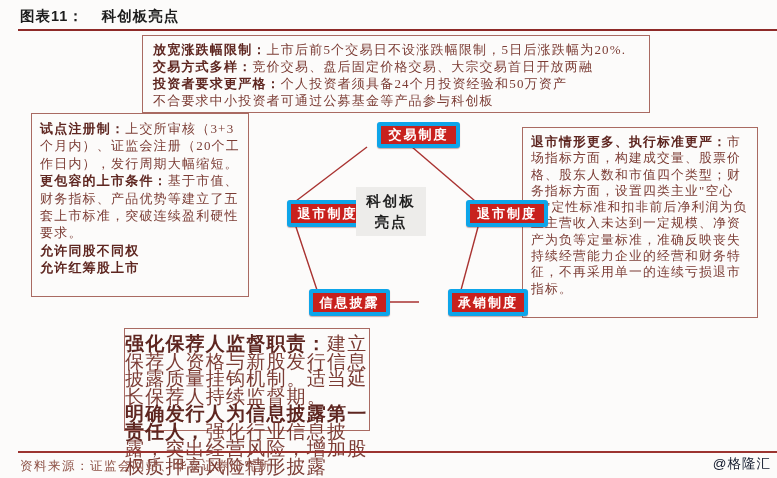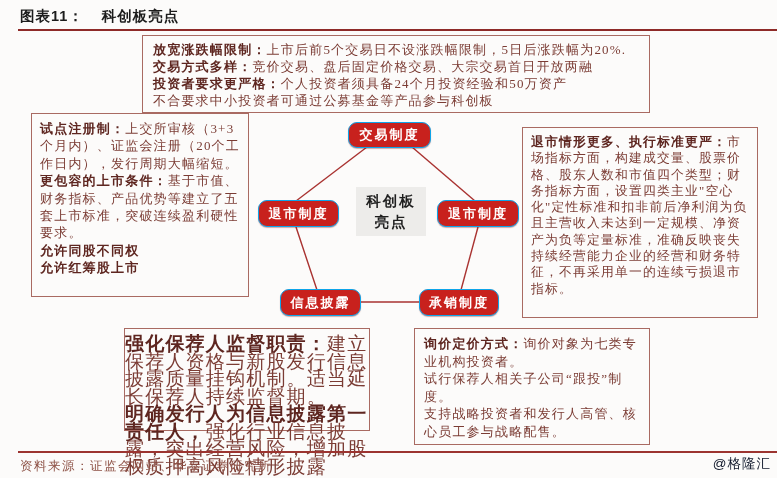--- a/index.html
+++ b/index.html
@@ -42,28 +42,29 @@
   .box-right  { left: 522px; top: 127px; width: 236px; height: 191px; padding: 6px 8px;  font-size: 12.8px; line-height: 16.3px; }
   .box-bl     { left: 124px; top: 328px; width: 246px; height: 103px; padding: 6px 0;  font-size: 19px;   line-height: 17.5px; }
   .box-br     { left: 414px; top: 328px; width: 236px; height: 117px; padding: 6px 9px;  font-size: 13px;   line-height: 17.5px; }
 
   svg.connectors { position: absolute; left: 0; top: 0; width: 777px; height: 478px; }
   svg.connectors line { stroke: #a93230; stroke-width: 1.4; }
 
   .node {
     position: absolute;
     background: #c8211d;
-    border: 1px solid #0ea5e9;
-    border-radius: 9px;
+    border: 4px solid #0ea5e9;
+    border-radius: 3px;
     color: #ffffff;
     font-weight: bold;
     font-size: 13px;
     letter-spacing: 2px;
     display: flex; align-items: center; justify-content: center;
     box-shadow: 0 1px 1px rgba(120,20,20,0.35);
+    margin-left: 29px;
   }
   .node-trading      { left: 348px; top: 122px; width: 83px; height: 26px; }
   .node-issuance     { left: 258px; top: 200px; width: 81px; height: 27px; }
   .node-delisting    { left: 437px; top: 200px; width: 82px; height: 27px; }
   .node-disclosure   { left: 280px; top: 289px; width: 81px; height: 27px; }
   .node-underwriting { left: 419px; top: 289px; width: 80px; height: 27px; }
 
   .center-box {
     position: absolute; left: 356px; top: 187px; width: 70px; height: 49px;
     background: #edecea;
@@ -106,23 +107,20 @@
 交易方式多样：</span><span>竞价交易、盘后固定价格交易、大宗交易首日开放两融</span><span class="b">
 投资者要求更严格：</span><span>个人投资者须具备24个月投资经验和50万资产</span><span>
 不合要求中小投资者可通过公募基金等产品参与科创板</span></div>
   <div class="txtbox box-left"><span class="b">试点注册制：</span><span>上交所审核（3+3个月内）、证监会注册（20个工作日内），发行周期大幅缩短。</span><span class="b">
 更包容的上市条件：</span><span>基于市值、财务指标、产品优势等建立了五套上市标准，突破连续盈利硬性要求。</span><span class="b">
 允许同股不同权</span><span class="b">
 允许红筹股上市</span></div>
   <div class="txtbox box-right"><span class="b">退市情形更多、执行标准更严：</span><span>市场指标方面，构建成交量、股票价格、股东人数和市值四个类型；财务指标方面，设置四类主业"空心化"定性标准和扣非前后净利润为负且主营收入未达到一定规模、净资产为负等定量标准，准确反映丧失持续经营能力企业的经营和财务特征，不再采用单一的连续亏损退市指标。</span></div>
   <div class="txtbox box-bl"><span class="b">强化保荐人监督职责：</span><span>建立保荐人资格与新股发行信息披露质量挂钩机制。适当延长保荐人持续监督期。</span><span class="b">
 明确发行人为信息披露第一责任人，</span><span>强化行业信息披露，突出经营风险，增加股权质押高风险情形披露</span></div>
-  <div class="txtbox box-br"><span class="b">询价定价方式：</span><span>询价对象为七类专业机构投资者。</span><span>
-试行保荐人相关子公司“跟投”制度。</span><span>
-支持战略投资者和发行人高管、核心员工参与战略配售。</span></div>
 
   <div class="node node-trading">交易制度</div>
   <div class="node node-issuance">退市制度</div>
   <div class="node node-delisting">退市制度</div>
   <div class="node node-disclosure">信息披露</div>
   <div class="node node-underwriting">承销制度</div>
 
   <div class="center-box">科创板
 亮点</div>
 

